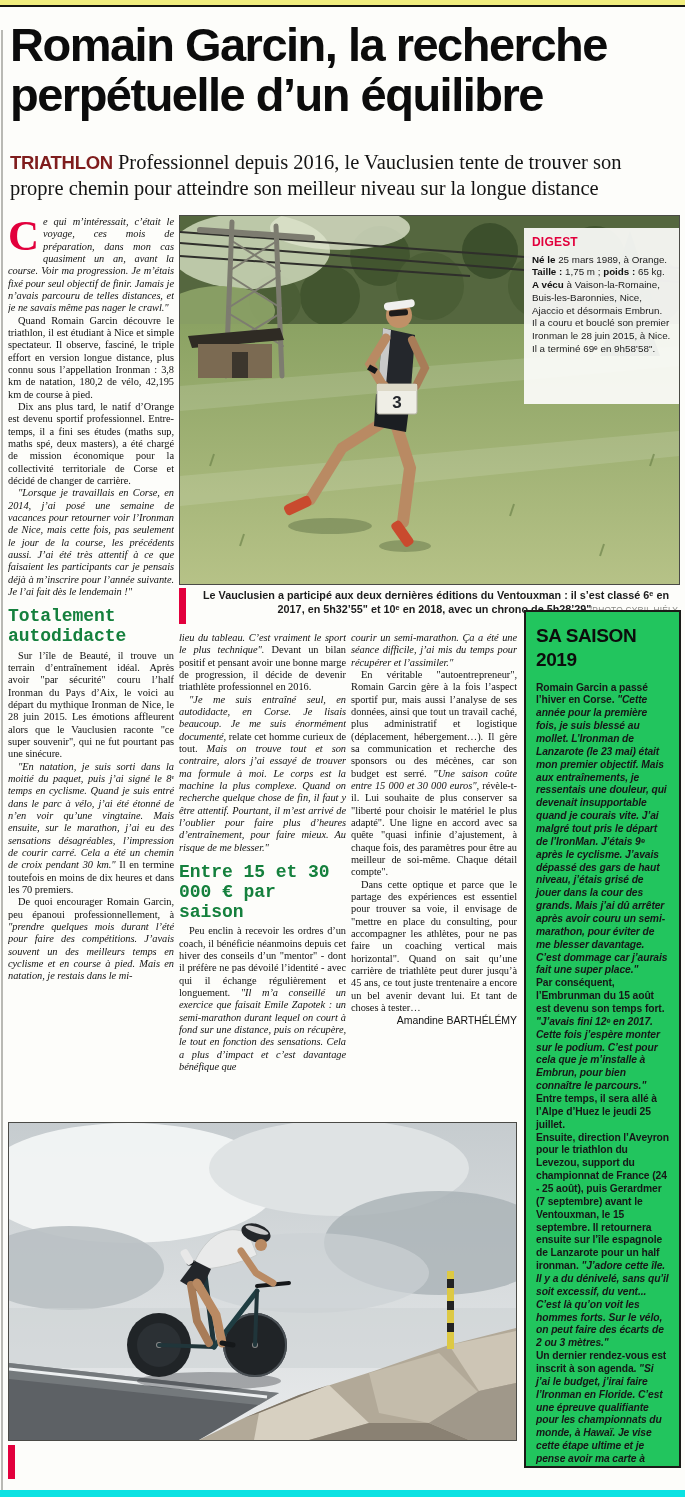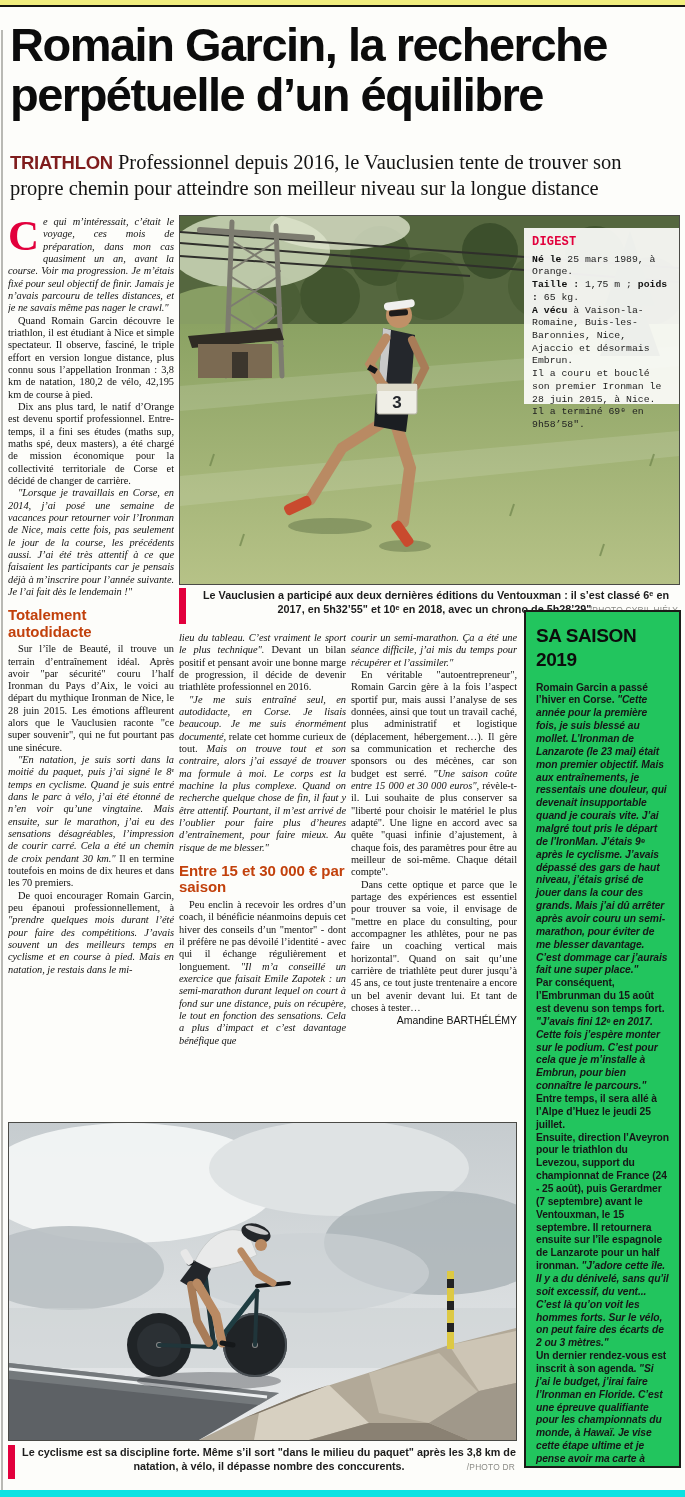--- a/index.html
+++ b/index.html
@@ -17,34 +17,34 @@
   .standfirst{position:absolute;left:10px;top:150px;width:668px;margin:0;
     font-size:20.5px;line-height:1.26;color:#141414;}
   .kicker{font-family:"Liberation Sans",sans-serif;font-weight:bold;font-size:18.5px;letter-spacing:-0.3px;}
 
   
   .col{position:absolute;overflow:hidden;}
   .bt{font-size:10.4px;line-height:1.185;text-align:justify;letter-spacing:-0.05px;}
   .bt p{margin:0;text-indent:10px;}
   .bt p.noind{text-indent:0;}
   .it{font-style:italic;}
-  .colhead{font-family:Liberation Sans, sans-serif;font-weight:bold;font-size:15px;
-    line-height:1.1;margin:9px 0 3px 0;text-indent:0 !important;text-align:left;color:#c2410c;}
+  .colhead{font-family:Liberation Mono, monospace;font-weight:bold;font-size:18px;
+    line-height:1.1;margin:9px 0 3px 0;text-indent:0 !important;text-align:left;color:#15803d;}
   .dropcap{float:left;font-weight:bold;font-size:43px;line-height:0.82;
     padding:2px 4px 0 0;font-family:"Liberation Serif",serif;}
   .byline{font-family:"Liberation Sans",sans-serif;font-weight:normal;font-size:10.5px;
     text-align:right;margin-top:4px;text-indent:0 !important;}
 
   
   .photo{position:absolute;border:1px solid #4a4a46;box-sizing:border-box;overflow:hidden;}
   .photo svg{display:block;}
 
   
   .digest{position:absolute;left:344px;top:12px;width:156px;height:176px;box-sizing:border-box;
-    background:rgba(252,252,250,0.93);padding:7px 8px;font-family:Liberation Mono, monospace;
+    background:rgba(252,252,250,0.93);padding:7px 8px;font-family:Liberation Sans, sans-serif;
     font-size:9.8px;line-height:1.3;color:#222;font-weight:500;}
   .digest h4{margin:0 0 3px 0;font-size:12px;font-weight:bold;letter-spacing:0.2px;}
   .digest p{margin:0;}
   .digest b{font-weight:bold;color:#111;}
 
   
   .caption{position:absolute;display:flex;align-items:flex-start;
     font-family:"Liberation Sans",sans-serif;font-weight:bold;font-size:10.8px;line-height:1.3;color:#1c1c1c;}
   .capbar{flex:0 0 7px;margin-right:6px;}
   .captext{position:relative;flex:1;text-align:center;}
@@ -294,20 +294,16 @@
         <polyline points="232,128 247,150 264,160" fill="none" stroke="#b98a63" stroke-width="7"></polyline>
         <polyline points="182,162 188,198 200,220" fill="none" stroke="#a87c58" stroke-width="8"></polyline>
         <polyline points="188,160 207,192 213,220" fill="none" stroke="#b98a63" stroke-width="9"></polyline>
         <line x1="213" y1="220" x2="224" y2="222" stroke="#15181a" stroke-width="5"></line>
       </g>
     </svg>
   </div>
 
   <div class="caption" style="left:8px;top:1445px;width:509px;height:36px;">
     <div class="capbar" style="background:#e2003c;height:34px;"></div>
-    <div class="captext">
-      <span>Le cyclisme est sa discipline forte. Même s’il sort "dans le milieu du paquet" après les 3,8 km de natation, à vélo, il dépasse nombre des conccurents.</span>
-      <span class="credit">/PHOTO DR</span>
-    </div>
   </div>
 
   <div class="botbar" style="background:#0ce2e2;"></div>
 </div>
 
 </body></html>

